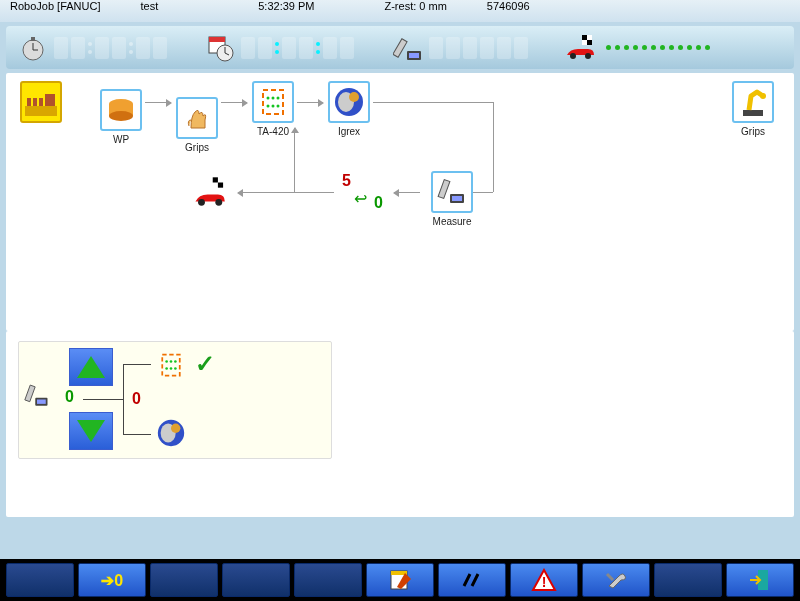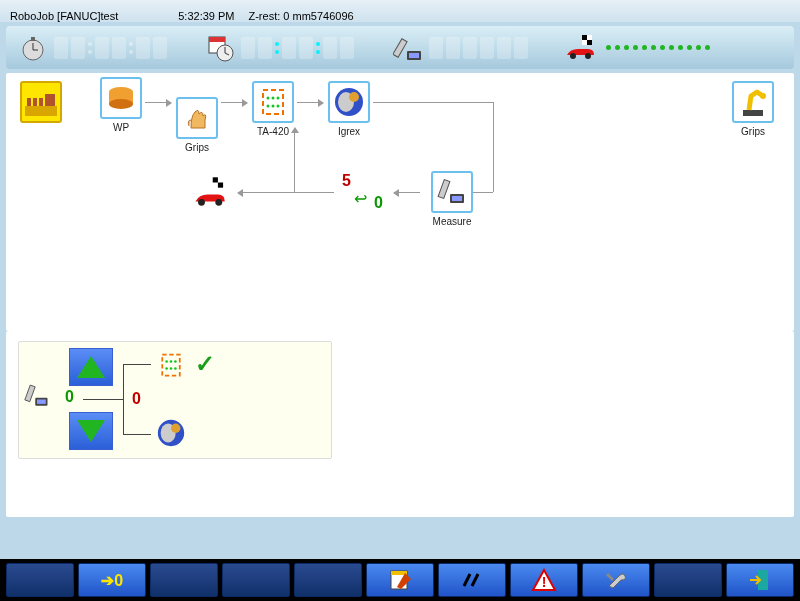--- a/index.html
+++ b/index.html
@@ -9,22 +9,23 @@
     font-size: 11px;
     background: #bdd8e8;
     width: 800px;
     height: 601px;
     overflow: hidden;
   }
   .titlebar {
     height: 22px;
     background: linear-gradient(#e6f0f6, #cfe2ef);
     display: flex;
-    align-items: flex-end;
+    align-items: flex-start;
     padding: 0 10px;
+    gap: 40px;
   }
   .titlebar span { white-space: nowrap; }
   .statusbar {
     height: 43px;
     margin: 4px 6px;
     background: linear-gradient(#daeef6, #a5c9dd);
     border-radius: 4px;
     display: flex;
     align-items: center;
     padding: 0 10px;
@@ -138,21 +139,21 @@
   }
   .tool-btn.dark { background: linear-gradient(#2a4a90,#10306a); }
 </style>
 </head>
 <body>
 
 <div class="titlebar">
   <span>RoboJob [FANUC]</span>
   <span>test</span>
   <span style="margin-left:60px">5:32:39 PM</span>
-  <span style="margin-left:14px">Z-rest: 0 mm</span>
+  <span style="margin-left:30px">Z-rest: 0 mm</span>
   <span style="">5746096</span>
 </div>
 
 <div class="statusbar">
   <div class="status-group">
     <div class="st-icon">
       <svg width="30" height="30" viewBox="0 0 30 30">
           <circle cx="15" cy="17" r="10" fill="#dcdcdc" stroke="#666"></circle>
           <rect x="13" y="4" width="4" height="4" fill="#666"></rect>
           <line x1="15" y1="17" x2="15" y2="10" stroke="#333" stroke-width="1"></line>
@@ -258,21 +259,21 @@
       <svg width="36" height="36" viewBox="0 0 36 36">
           <rect x="2" y="22" width="32" height="10" fill="#d9a600"></rect>
           <rect x="4" y="14" width="4" height="8" fill="#b0522c"></rect>
           <rect x="10" y="14" width="4" height="8" fill="#b0522c"></rect>
           <rect x="16" y="14" width="4" height="8" fill="#b0522c"></rect>
           <rect x="22" y="10" width="10" height="12" fill="#b0522c"></rect>
         </svg>
     </div>
   </div>
 
-  <div class="node" style="left:94px; top:4px;">
+  <div class="node" style="left:94px; top:16px;">
     <div class="node-box">
       <svg width="32" height="32" viewBox="0 0 32 32">
           <ellipse cx="16" cy="10" rx="12" ry="5" fill="#f0a030"></ellipse>
           <rect x="4" y="10" width="24" height="12" fill="#f0a030"></rect>
           <ellipse cx="16" cy="22" rx="12" ry="5" fill="#d07010"></ellipse>
         </svg>
     </div>
     <div class="node-label">WP</div>
   </div>
   <div class="arrow-h" style="left:139px; top:29px; width:26px;"></div>

